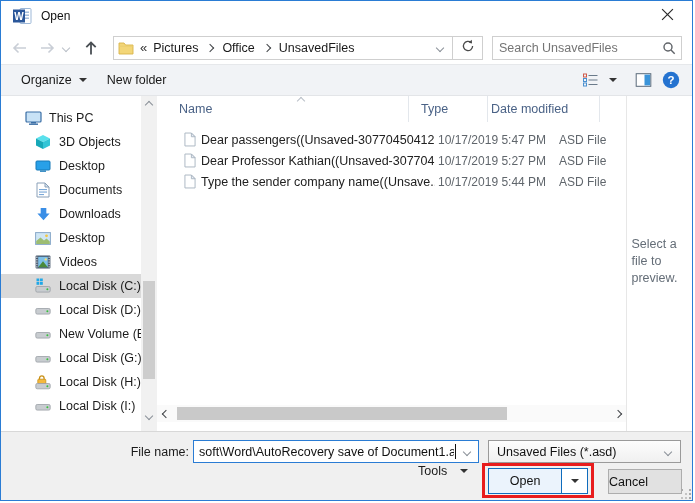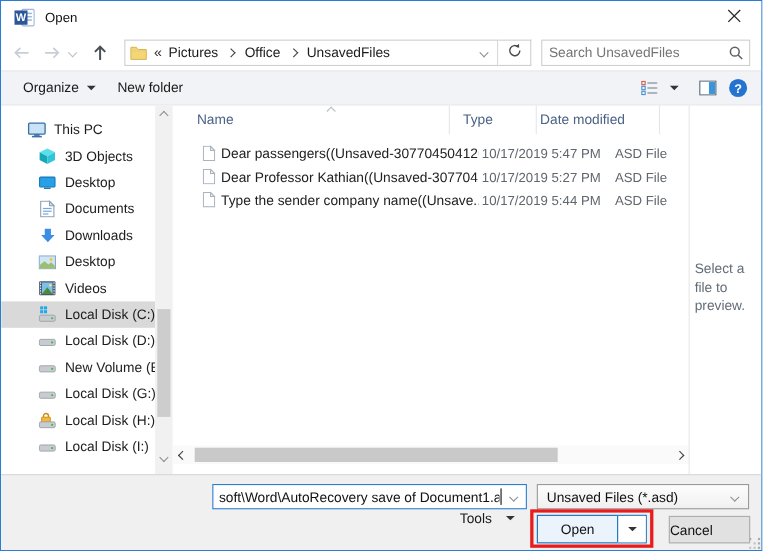--- a/index.html
+++ b/index.html
@@ -474,20 +474,21 @@
           </span>
       </div>
     </div>
 
     <div class="preview">
       <span class="preview-msg">Select a file to preview.</span>
     </div>
   </div>
 
   <div class="footer">
+    <span class="fn-label">File name:</span>
     <div class="fn-input">
       <span class="fn-text">soft\Word\AutoRecovery save of Document1.asd"</span>
       <span class="fn-caret"></span>
       <span class="fn-drop">
           <span class="chev chev-down mid"></span>
         </span>
     </div>
     <div class="ft-select">
       <span class="ft-text">Unsaved Files (*.asd)</span>
       <span class="ft-drop">

